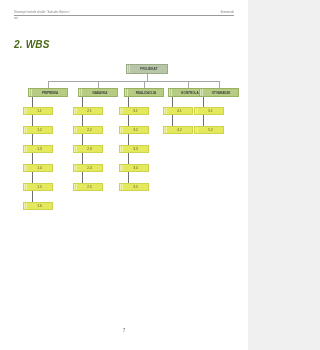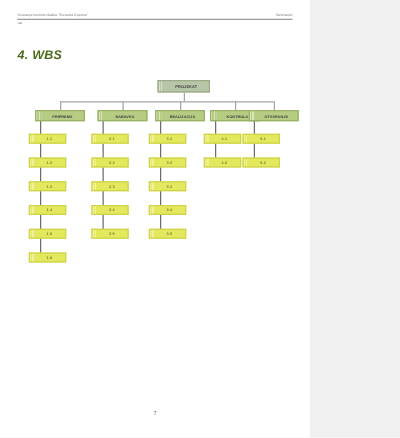--- a/index.html
+++ b/index.html
@@ -176,21 +176,21 @@
 <div id="page">
 
   <div id="header">
     <div id="header-row">
       <div class="hdr-text hdr-left">Otvaranje kontrole zbaške "Sonsules Express"</div>
       <div class="hdr-text hdr-right">Seminarski</div>
     </div>
     <div id="header-second">vat</div>
   </div>
 
-  <div id="section-title">4.  WBS</div>
+  <div id="section-title">2.  WBS</div>
 
   <div id="chart">
       <div class="node root" style="left: 126px; top: 64px; width: 42px; height: 10px;">
         <div class="accent"></div>
         <div class="label">PROJEKAT</div>
       </div>
       <div class="conn v" style="left: 147px; top: 74px; height: 7px;"></div>
       <div class="conn h" style="left: 48px; top: 81px; width: 171px;"></div>
       <div class="conn v" style="left: 48px; top: 81px; height: 7px;"></div>
       <div class="node cat" style="left: 28px; top: 88px; width: 40px; height: 9px;">

